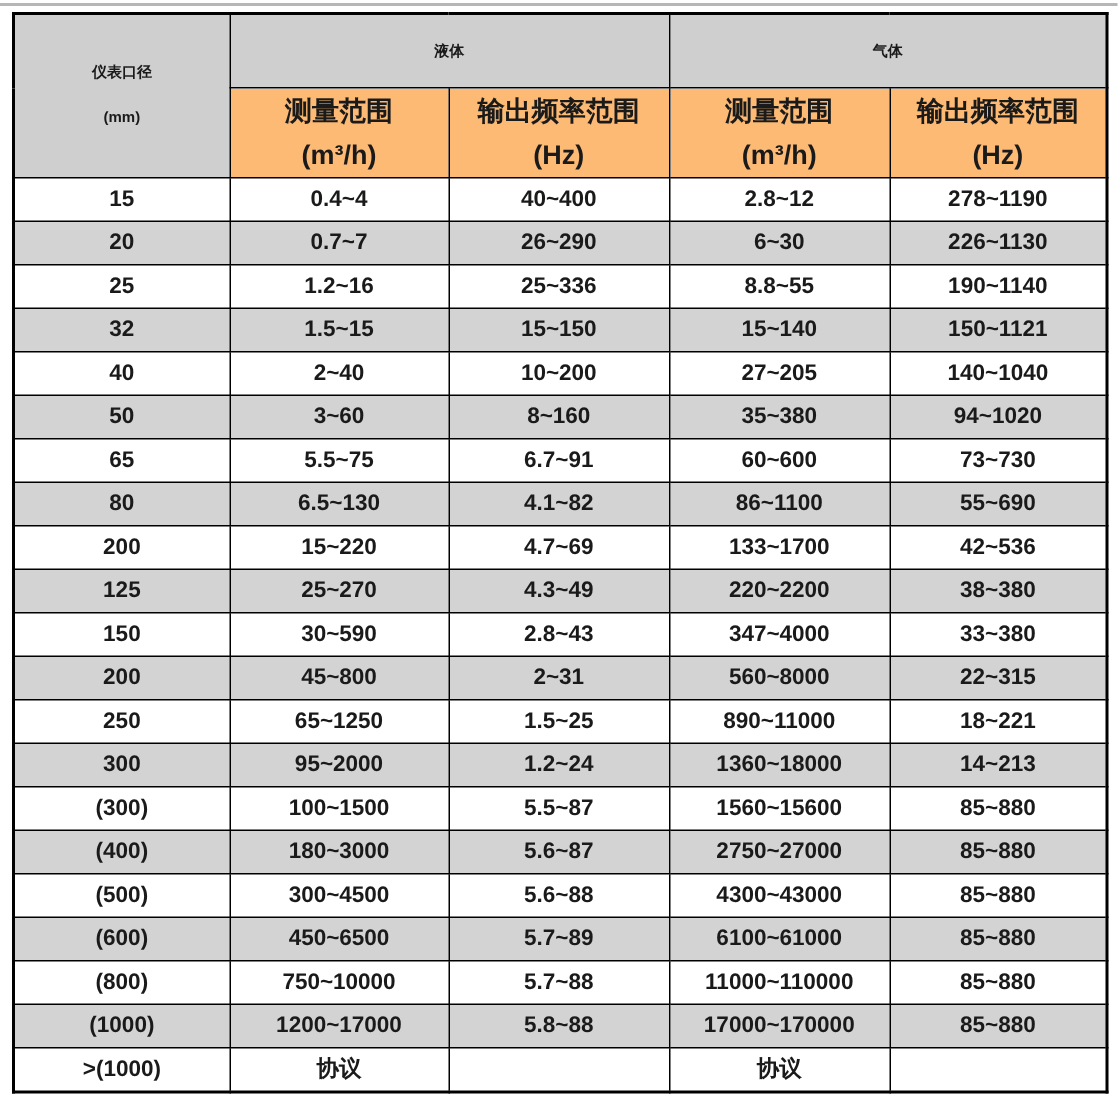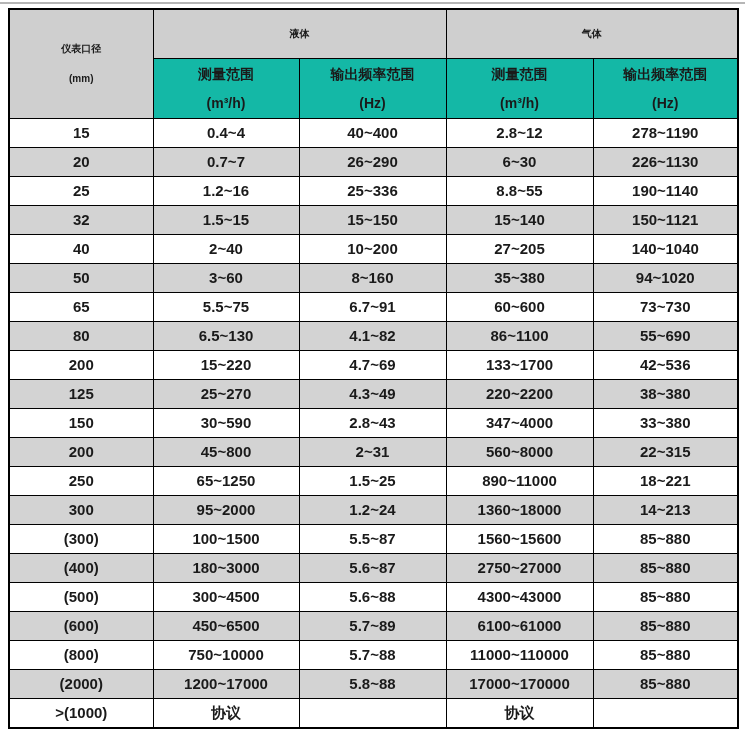--- a/index.html
+++ b/index.html
@@ -26,22 +26,22 @@
   .spec th,.spec td{
     border:1px solid var(--border);
     text-align:center;vertical-align:middle;
     padding:0;overflow:hidden;white-space:nowrap;
   }
   .spec thead .group-row th{
     height:48px;background:var(--header-bg);
     font-size:10px;font-weight:700;
   }
   .spec thead .sub-row th{
-    height:59px;background:#14b8a6;
-    font-size:14px;font-weight:700;
+    height:59px;background:#fdba74;
+    font-size:18px;font-weight:700;
   }
   .spec th.corner{
     background:var(--header-bg);font-size:15px;font-weight:700;
   }
   .hdr-line{display:block;line-height:29px;}
   .corner .hdr-line{line-height:30px;}
   .spec tbody td{
     height:28px;font-size:15px;font-weight:600;line-height:28px;background:#ffffff;
   }
   .spec tbody tr.stripe td{background:var(--stripe-bg);}
@@ -215,21 +215,21 @@
         <td>85~880</td>
       </tr>
       <tr>
         <td>(800)</td>
         <td>750~10000</td>
         <td>5.7~88</td>
         <td>11000~110000</td>
         <td>85~880</td>
       </tr>
       <tr class="stripe">
-        <td>(2000)</td>
+        <td>(1000)</td>
         <td>1200~17000</td>
         <td>5.8~88</td>
         <td>17000~170000</td>
         <td>85~880</td>
       </tr>
       <tr>
         <td>&gt;(1000)</td>
         <td>协议</td>
         <td></td>
         <td>协议</td>

